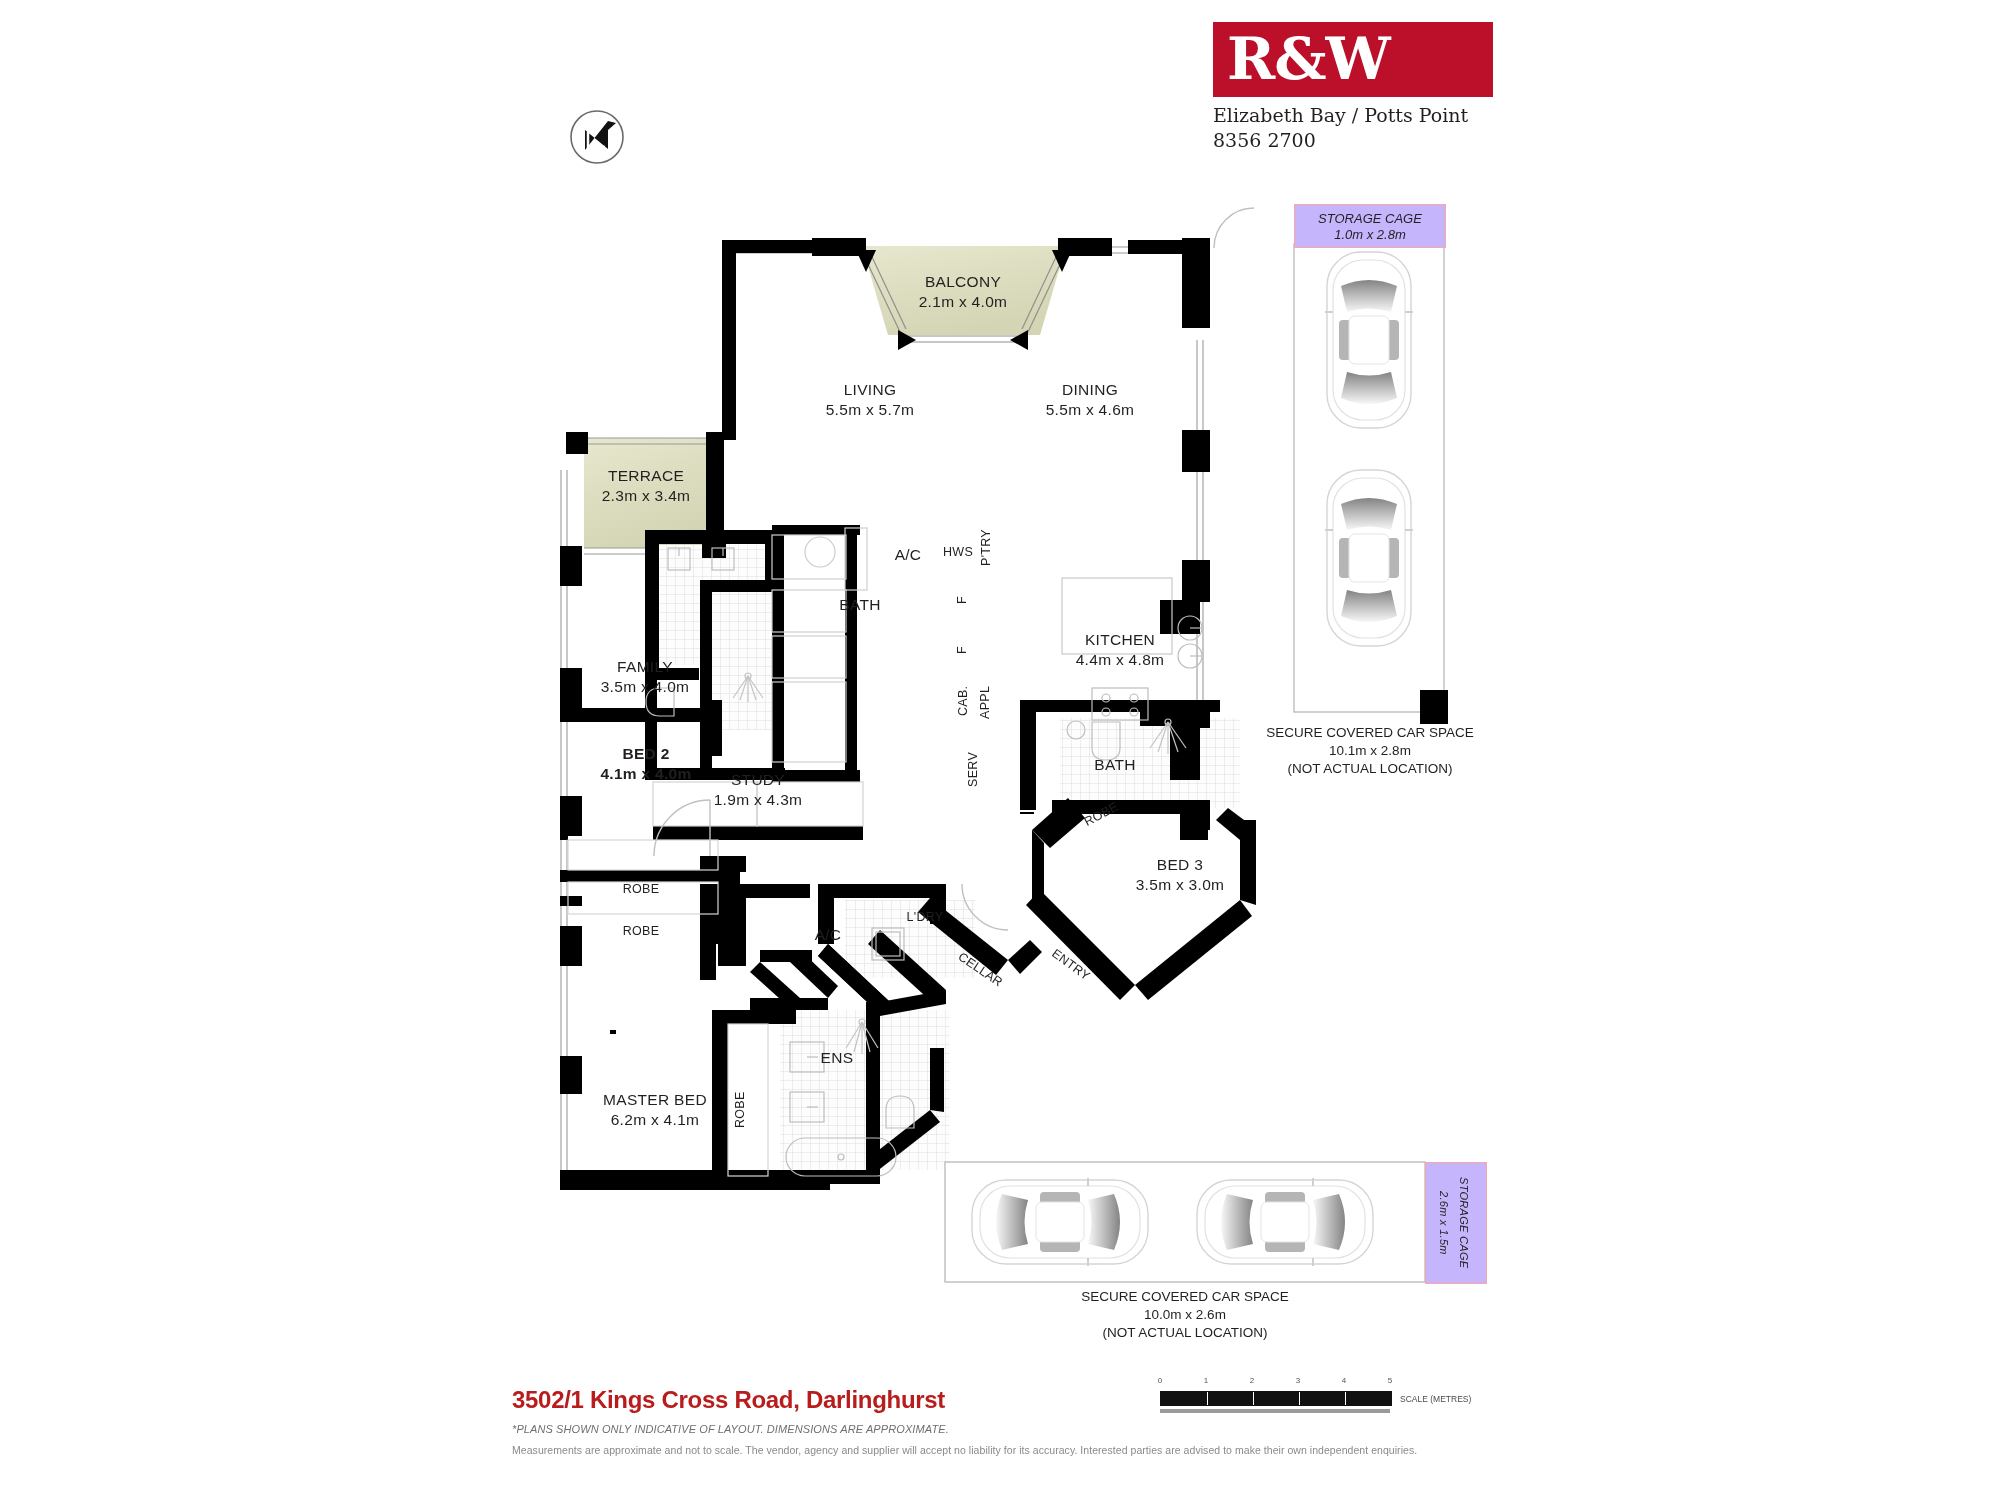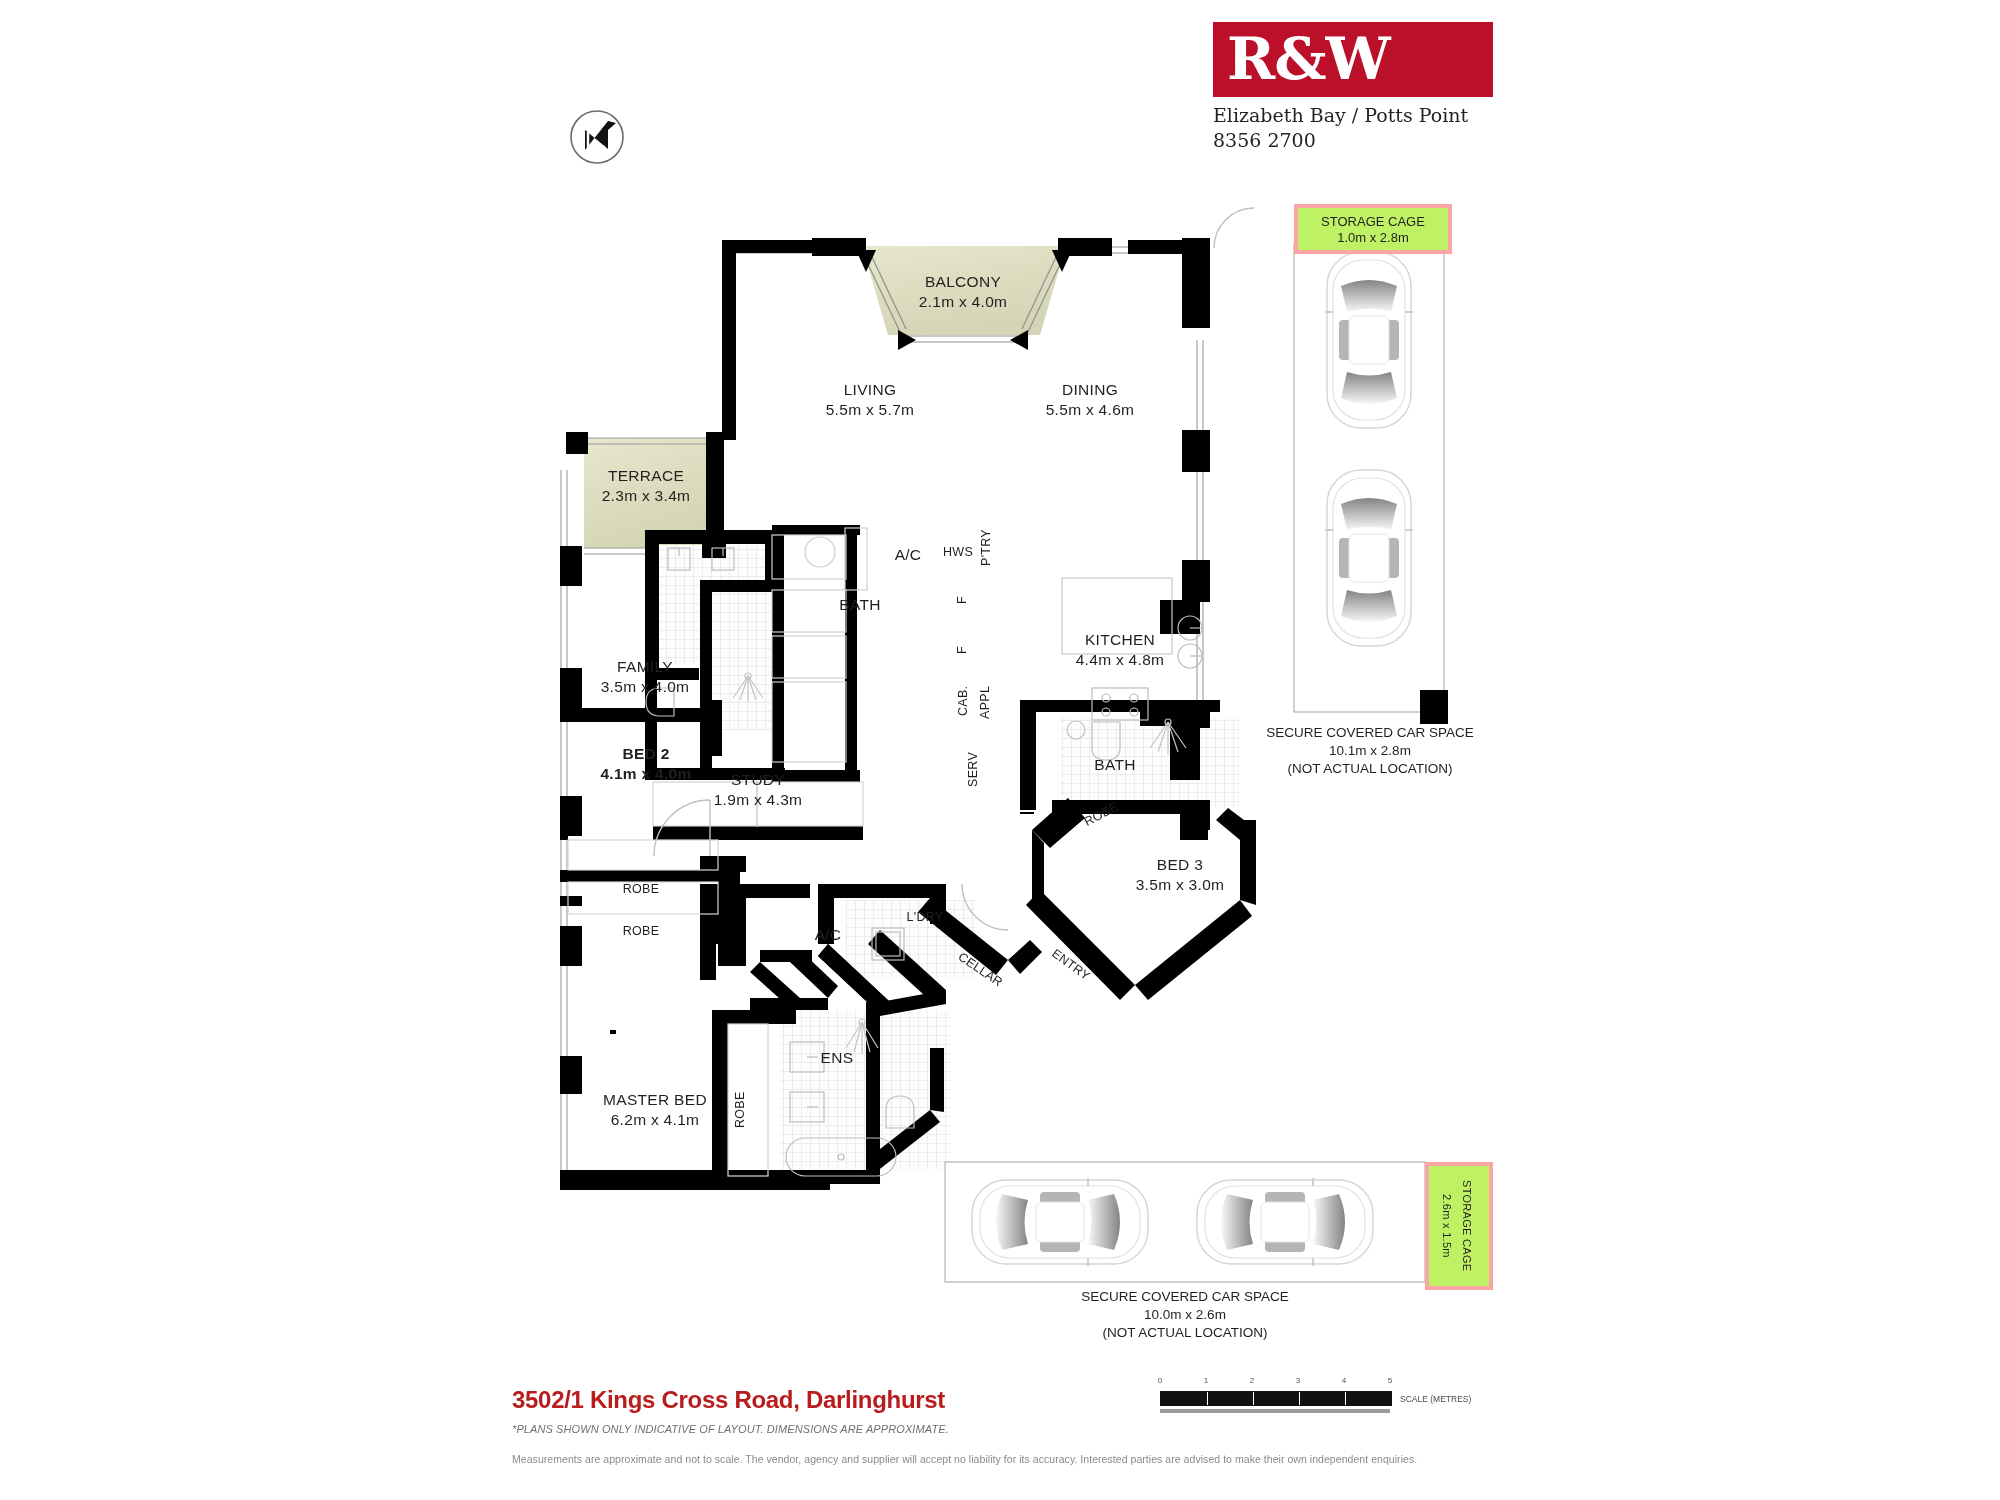--- a/index.html
+++ b/index.html
@@ -30,29 +30,29 @@
   .rlabel .dm{display:block;}
   .small{font-size:12.5px;}
   .tiny{font-size:11px;}
   .vert{writing-mode:vertical-rl;transform:rotate(180deg);}
   .vert-r{writing-mode:vertical-rl;}
 
   
   #title-block{left:512px;top:1382px;width:1000px;}
   #plan-title{font-size:24px;font-weight:bold;letter-spacing:-.3px;color:#b91c1c;line-height:36px;}
   #disclaimer-1{font-size:11px;color:#6f6f6f;margin-top:5px;letter-spacing:.1px;font-style:italic;}
-  #disclaimer-2{font-size:10.5px;color:#8a8a8a;margin-top:18px;letter-spacing:.05px;}
+  #disclaimer-2{font-size:10.5px;color:#8a8a8a;margin-top:9px;letter-spacing:.05px;}
 
   #scale-block{left:1160px;top:1378px;width:300px;}
   .sc-ticks{position:relative;height:13px;}
   .sc-ticks span{position:absolute;top:-2px;font-size:8px;color:#555;transform:translateX(-50%);}
   .sc-bar{width:230px;height:13px;background:#111;border:1px solid #111;}
   .sc-bar2{width:230px;height:4px;background:#9b9b9b;margin-top:3px;}
   #scale-caption{position:absolute;left:240px;top:16px;font-size:8.5px;color:#4a4a4a;white-space:nowrap;}
-  .cage-box{position:absolute;border:4px solid #fca5a5;background:#bef264;}
+  .cage-box{position:absolute;border:1px solid #fca5a5;background:#c4b5fd;font-style:italic;}
   .cs-caption{position:absolute;text-align:center;font-size:13.5px;line-height:1.3;color:#231f20;white-space:nowrap;}
 </style>
 </head>
 <body>
 
 <div class="abs" id="logo-block">
   <div id="logo-banner">
     <div id="logo-wordmark">R&amp;W</div>
   </div>
   <div id="logo-office">Elizabeth Bay / Potts Point</div>

